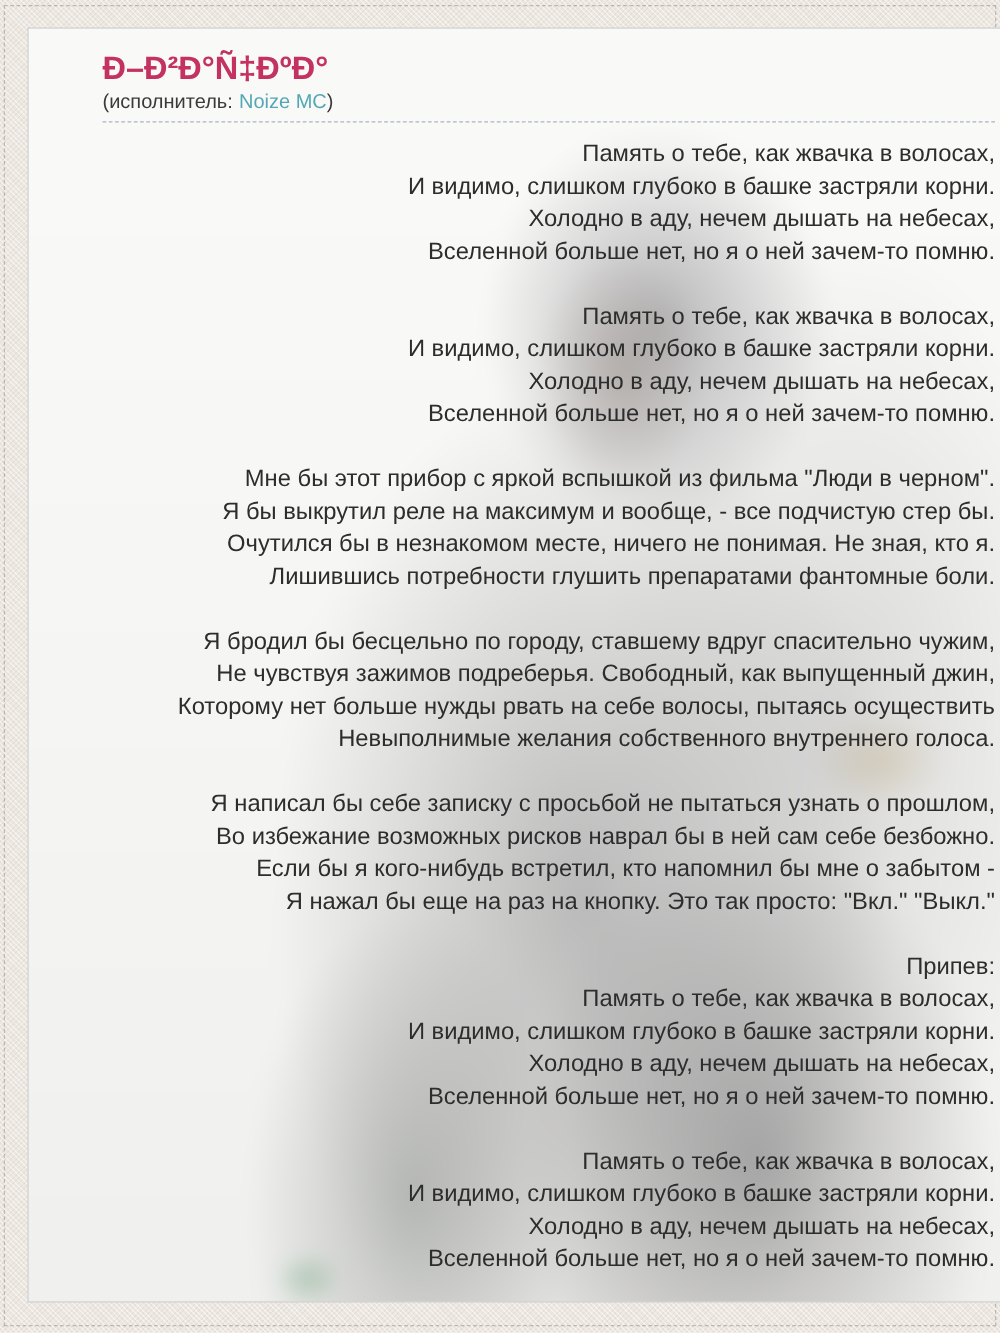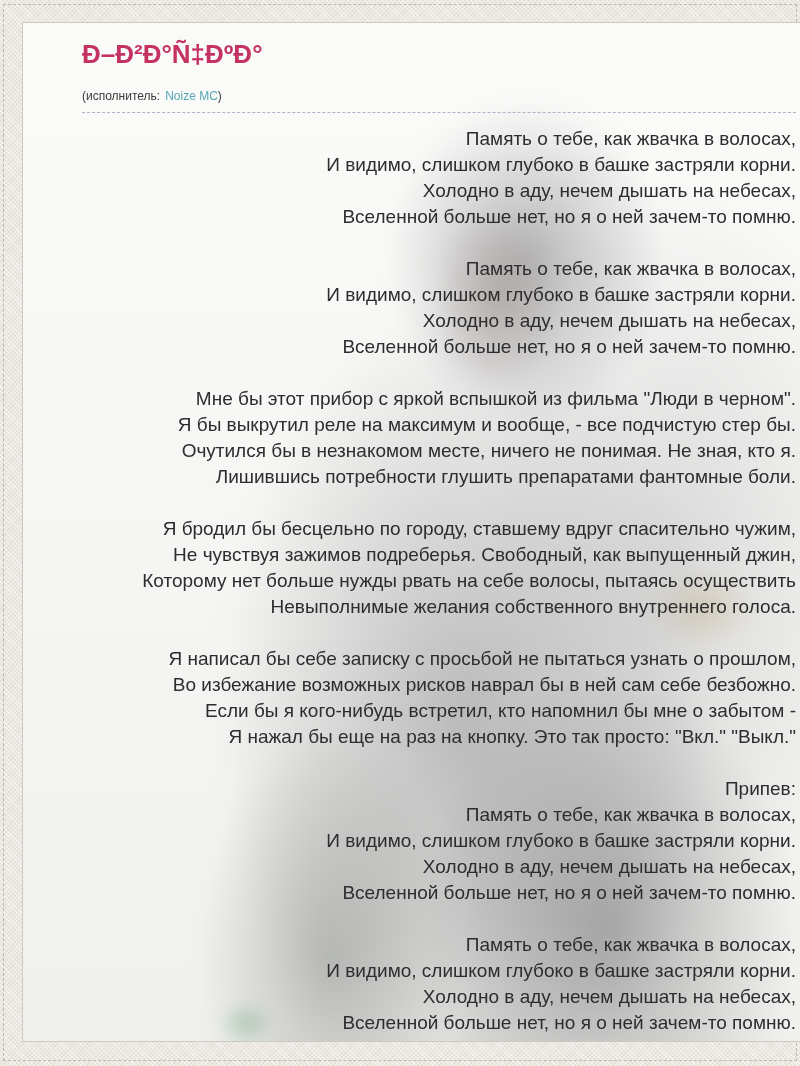--- a/index.html
+++ b/index.html
@@ -66,22 +66,22 @@
   }
   h1.song-title {
     margin: 0;
     font-size: 26px;
     line-height: 30px;
     font-weight: bold;
     color: #c43262;
     letter-spacing: 0;
   }
   .subtitle {
-    margin-top: 18px;
-    font-size: 12px;
+    margin-top: 3px;
+    font-size: 16px;
     line-height: 19px;
     color: #3a3a3a;
   }
   .artist-link {
     color: #54a7b4;
     text-decoration: none;
     margin-left: 5px;
     cursor: pointer;
   }
   .divider {

